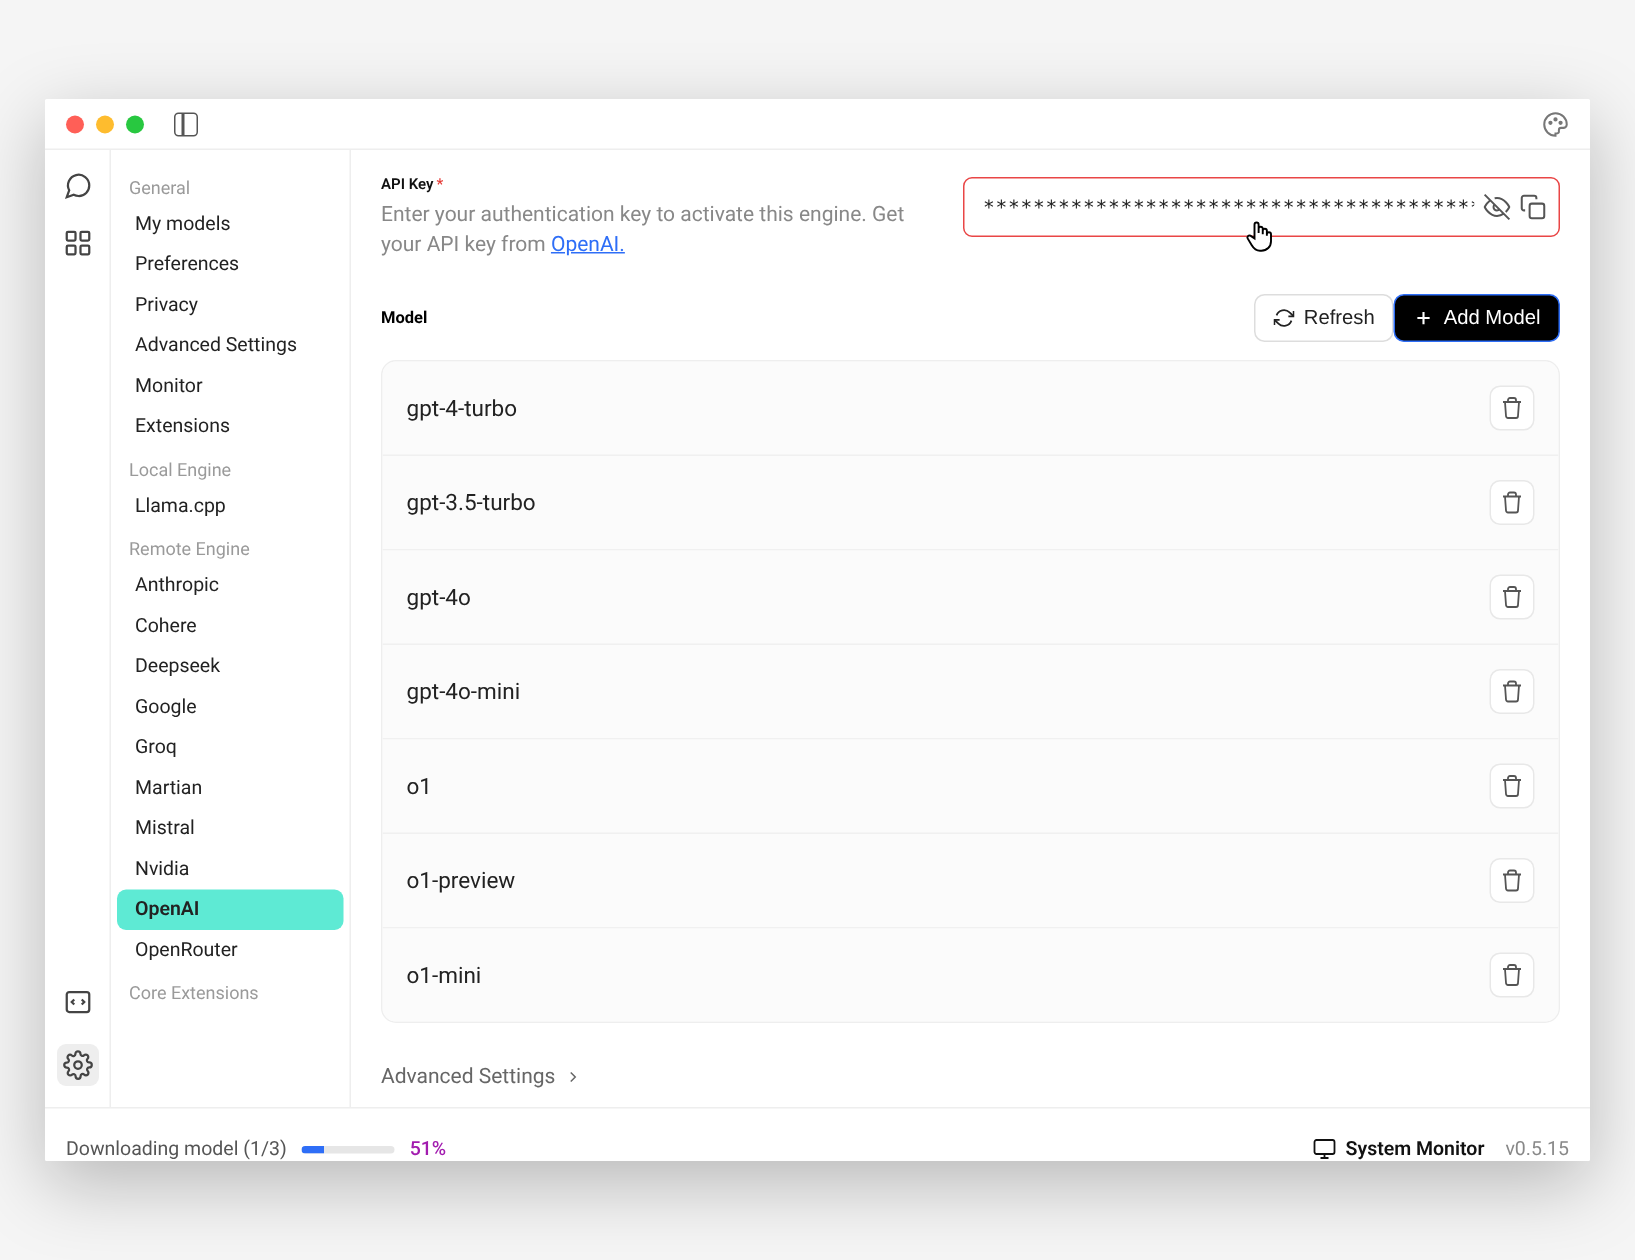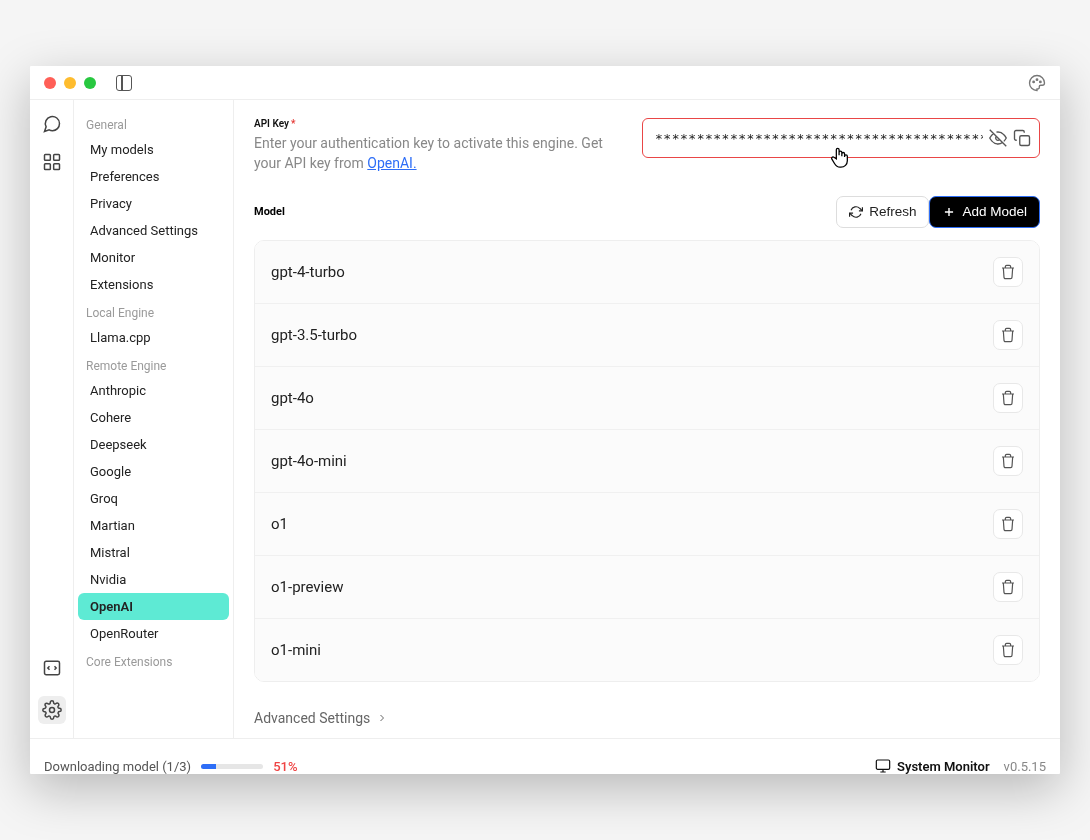--- a/index.html
+++ b/index.html
@@ -125,21 +125,21 @@
 }
 .chev { width:12px; height:12px;}
 
 .statusbar {
   height:36px; border-top:1px solid #eee; display:flex; align-items:flex-end;
   justify-content:space-between; padding:0 14px; font-size:13px; color:#555;
 }
 .status-left { display:flex; align-items:center; gap:10px;}
 .progress-track { width:62px; height:5px; background:#e6e6e6; border-radius:3px; overflow:hidden;}
 .progress-fill { height:100%; background:#2e6ef7; width:24%;}
-.pct { color:#ef4444; font-weight:500;}
+.pct { color:#a21caf; font-weight:500;}
 .status-right { display:flex; align-items:center; gap:14px;}
 .monitor-link { display:flex; align-items:center; gap:6px; color:#111; font-weight:600; cursor:pointer;}
 .version { color:#888;}
 svg { display:block; }
 </style>
 </head>
 <body>
 
 <div class="app-window">
 

